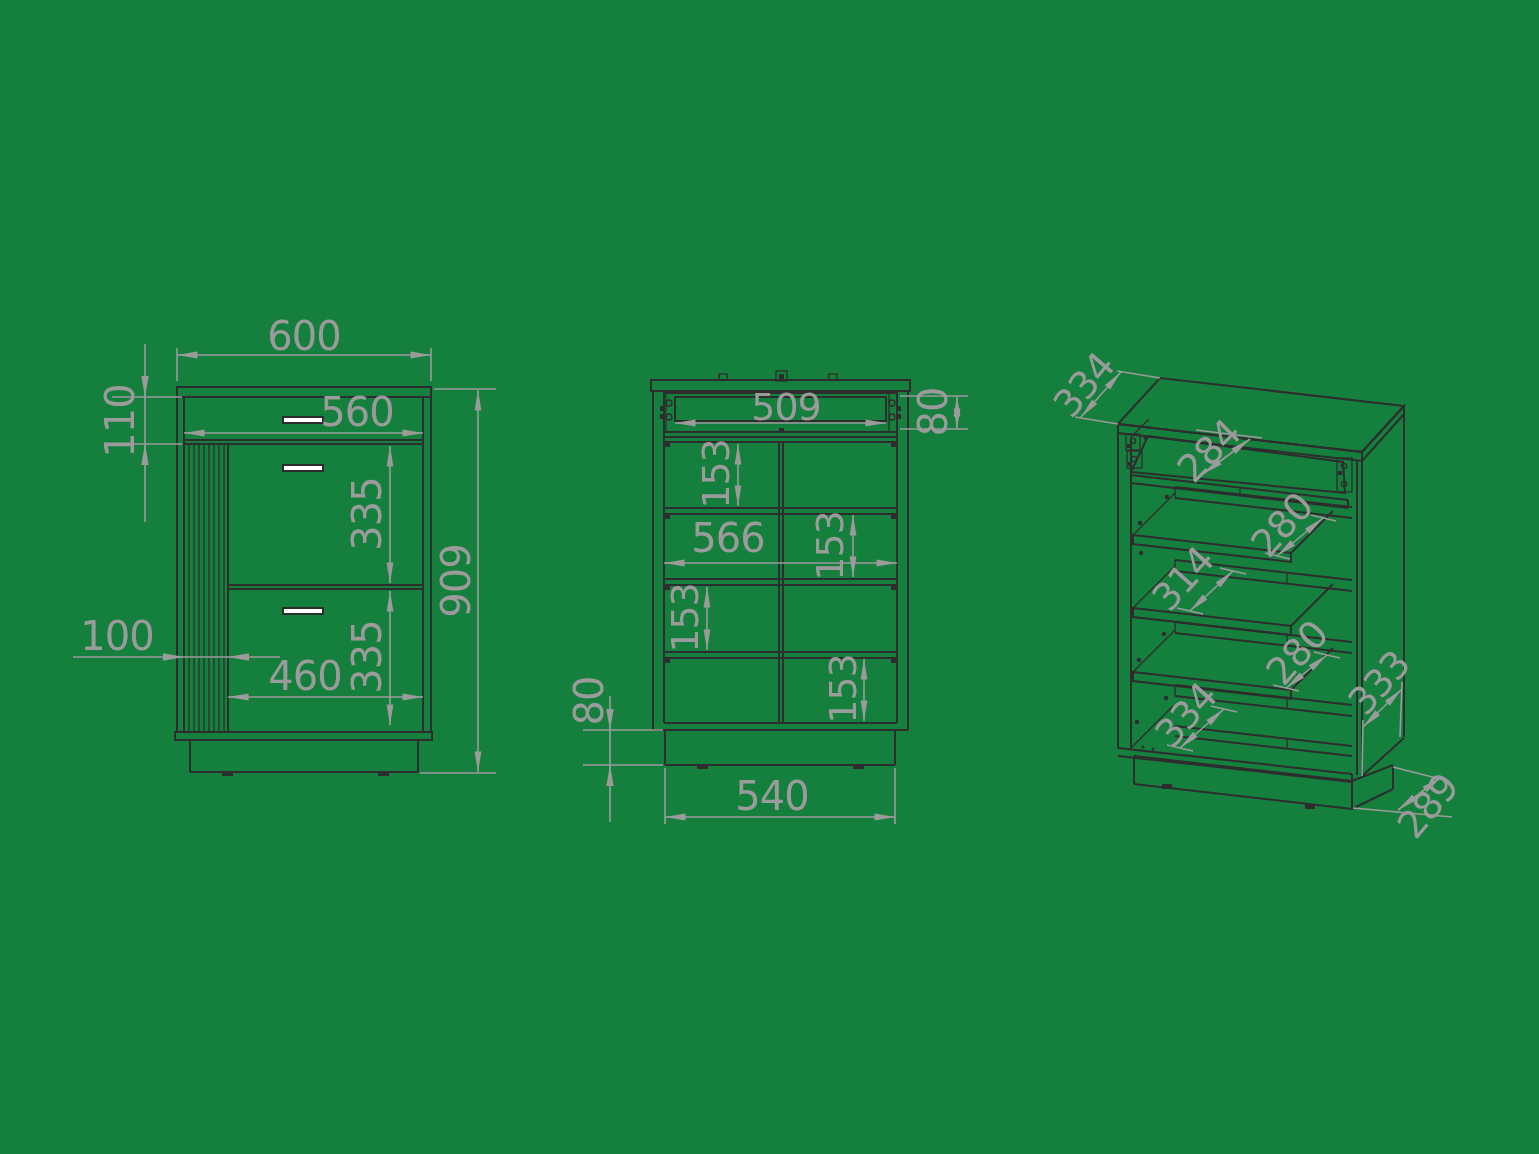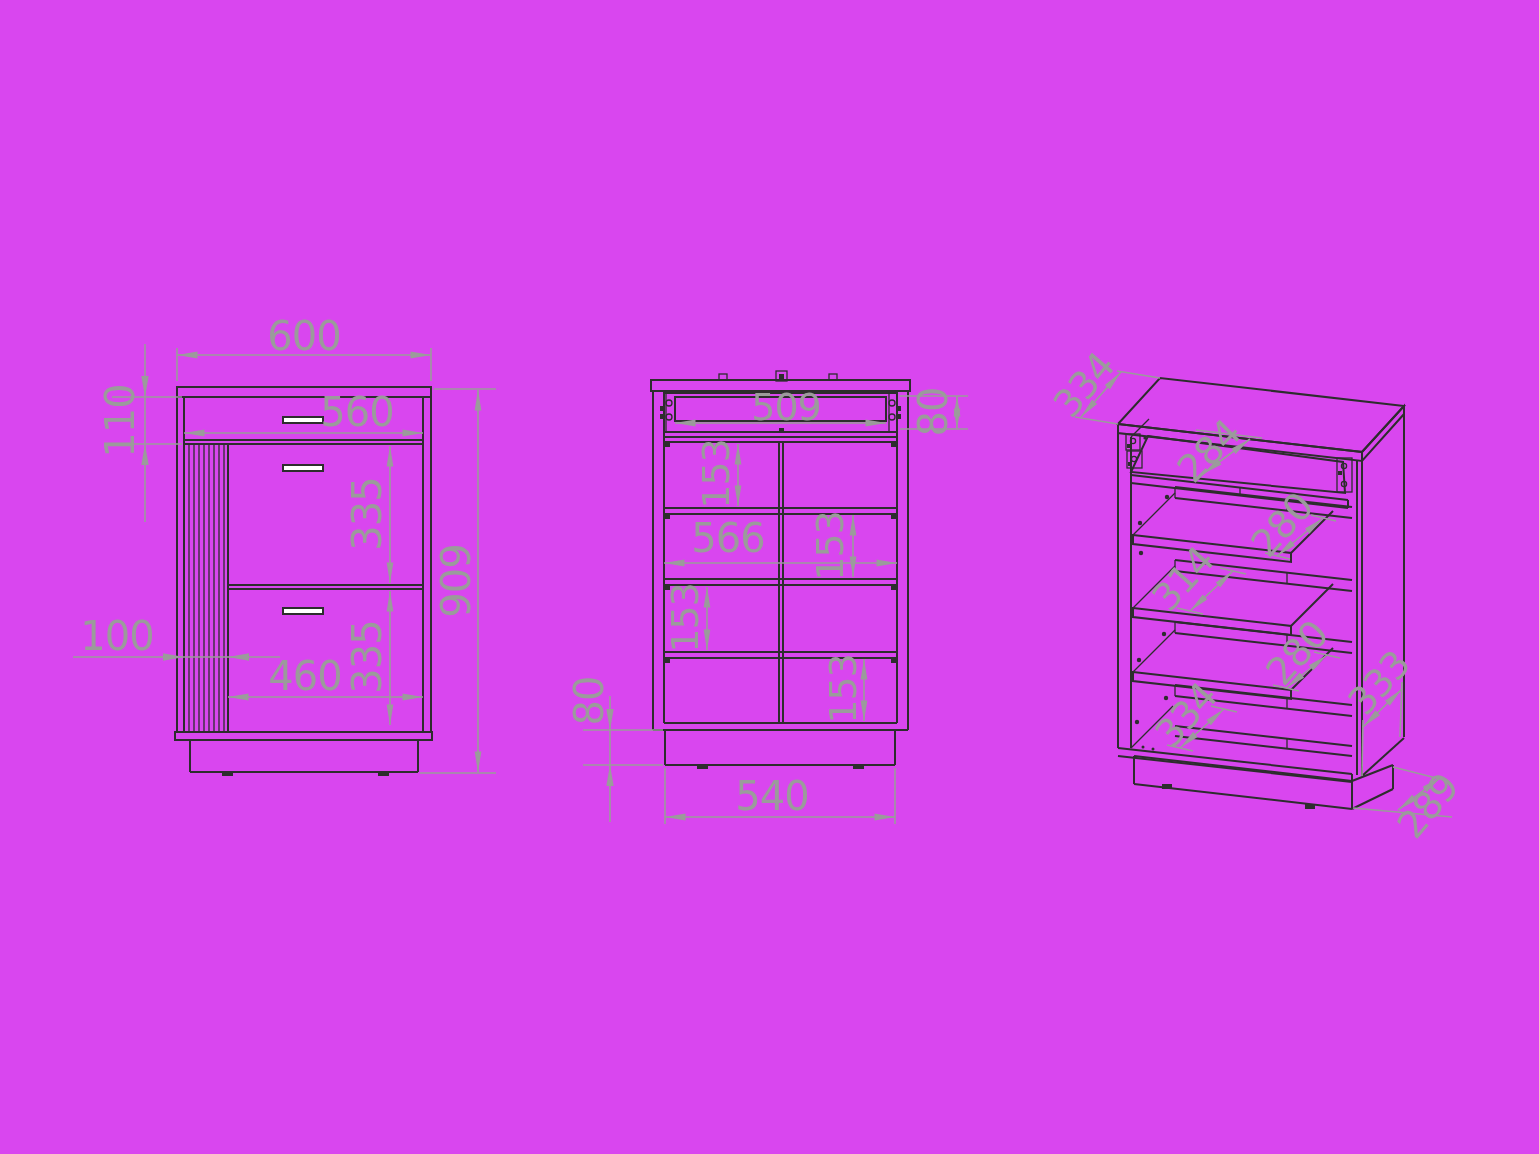--- a/index.html
+++ b/index.html
@@ -1,16 +1,16 @@
 <!DOCTYPE html>
 <html><head>
 <meta charset="utf-8">
 <style>
   html,body{margin:0;padding:0;background:#ffffff;}
-  .stage{width:1539px;height:1154px;position:relative;background:#d946ef;overflow:hidden;}
+  .stage{width:1539px;height:1154px;position:relative;background:#15803d;overflow:hidden;}
   svg{display:block;}
   .ol{stroke:#2d2d2d;stroke-width:2;fill:none;}
   .olt{stroke:#2d2d2d;stroke-width:1.3;fill:none;}
   .bk{fill:#2d2d2d;stroke:none;}
   .dim{stroke:#9b9b9b;stroke-width:1.6;fill:none;}
   .df{fill:#9b9b9b;stroke:none;}
   .wh{fill:#ffffff;}
   text.t, text.ts{
     fill:#9b9b9b;
     font-family:"DejaVu Sans","Liberation Sans",sans-serif;

